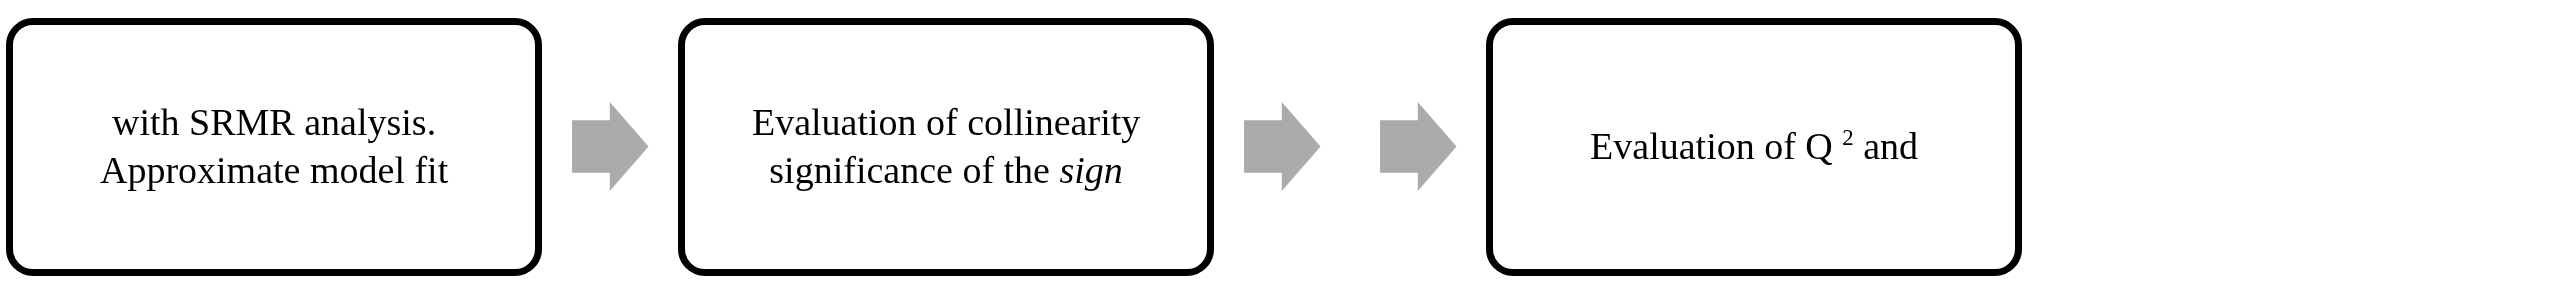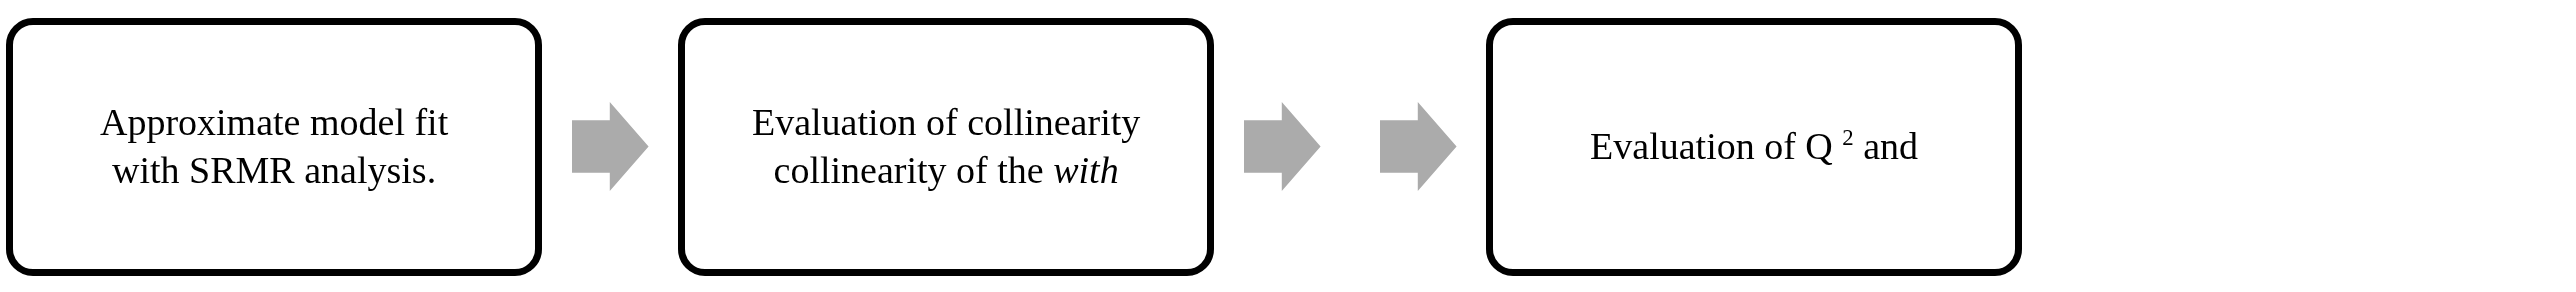--- a/index.html
+++ b/index.html
@@ -52,33 +52,33 @@
     clip-path: polygon(0 20.5%, 49.6% 20.5%, 49.6% 0, 100% 50%, 49.6% 100%, 49.6% 79.5%, 0 79.5%);
   }
 </style>
 </head>
 <body style="background: rgb(255, 255, 255);">
 
 <div class="canvas" style="color: rgb(0, 0, 0);">
 
   <div class="step-box" style="border-color: rgb(0, 0, 0); background: rgb(255, 255, 255);">
     <div class="step-text">
+        <div class="line"><span>with SRMR analysis.</span></div>
         <div class="line"><span>Approximate model fit</span></div>
-        <div class="line"><span>with SRMR analysis.</span></div>
       </div>
   </div>
 
   <div class="connector">
     <div class="arrow" style="background: rgb(171, 171, 171);"></div>
   </div>
 
   <div class="step-box" style="border-color: rgb(0, 0, 0); background: rgb(255, 255, 255);">
     <div class="step-text">
         <div class="line"><span>Evaluation of collinearity</span></div>
-        <div class="line"><span>collinearity of the </span><i>with</i></div>
+        <div class="line"><span>significance of the </span><i>sign</i></div>
       </div>
   </div>
 
   <div class="connector">
     <div class="arrow" style="background: rgb(171, 171, 171);"></div>
   </div>
 
 
   <div class="connector">
     <div class="arrow" style="background: rgb(171, 171, 171);"></div>

